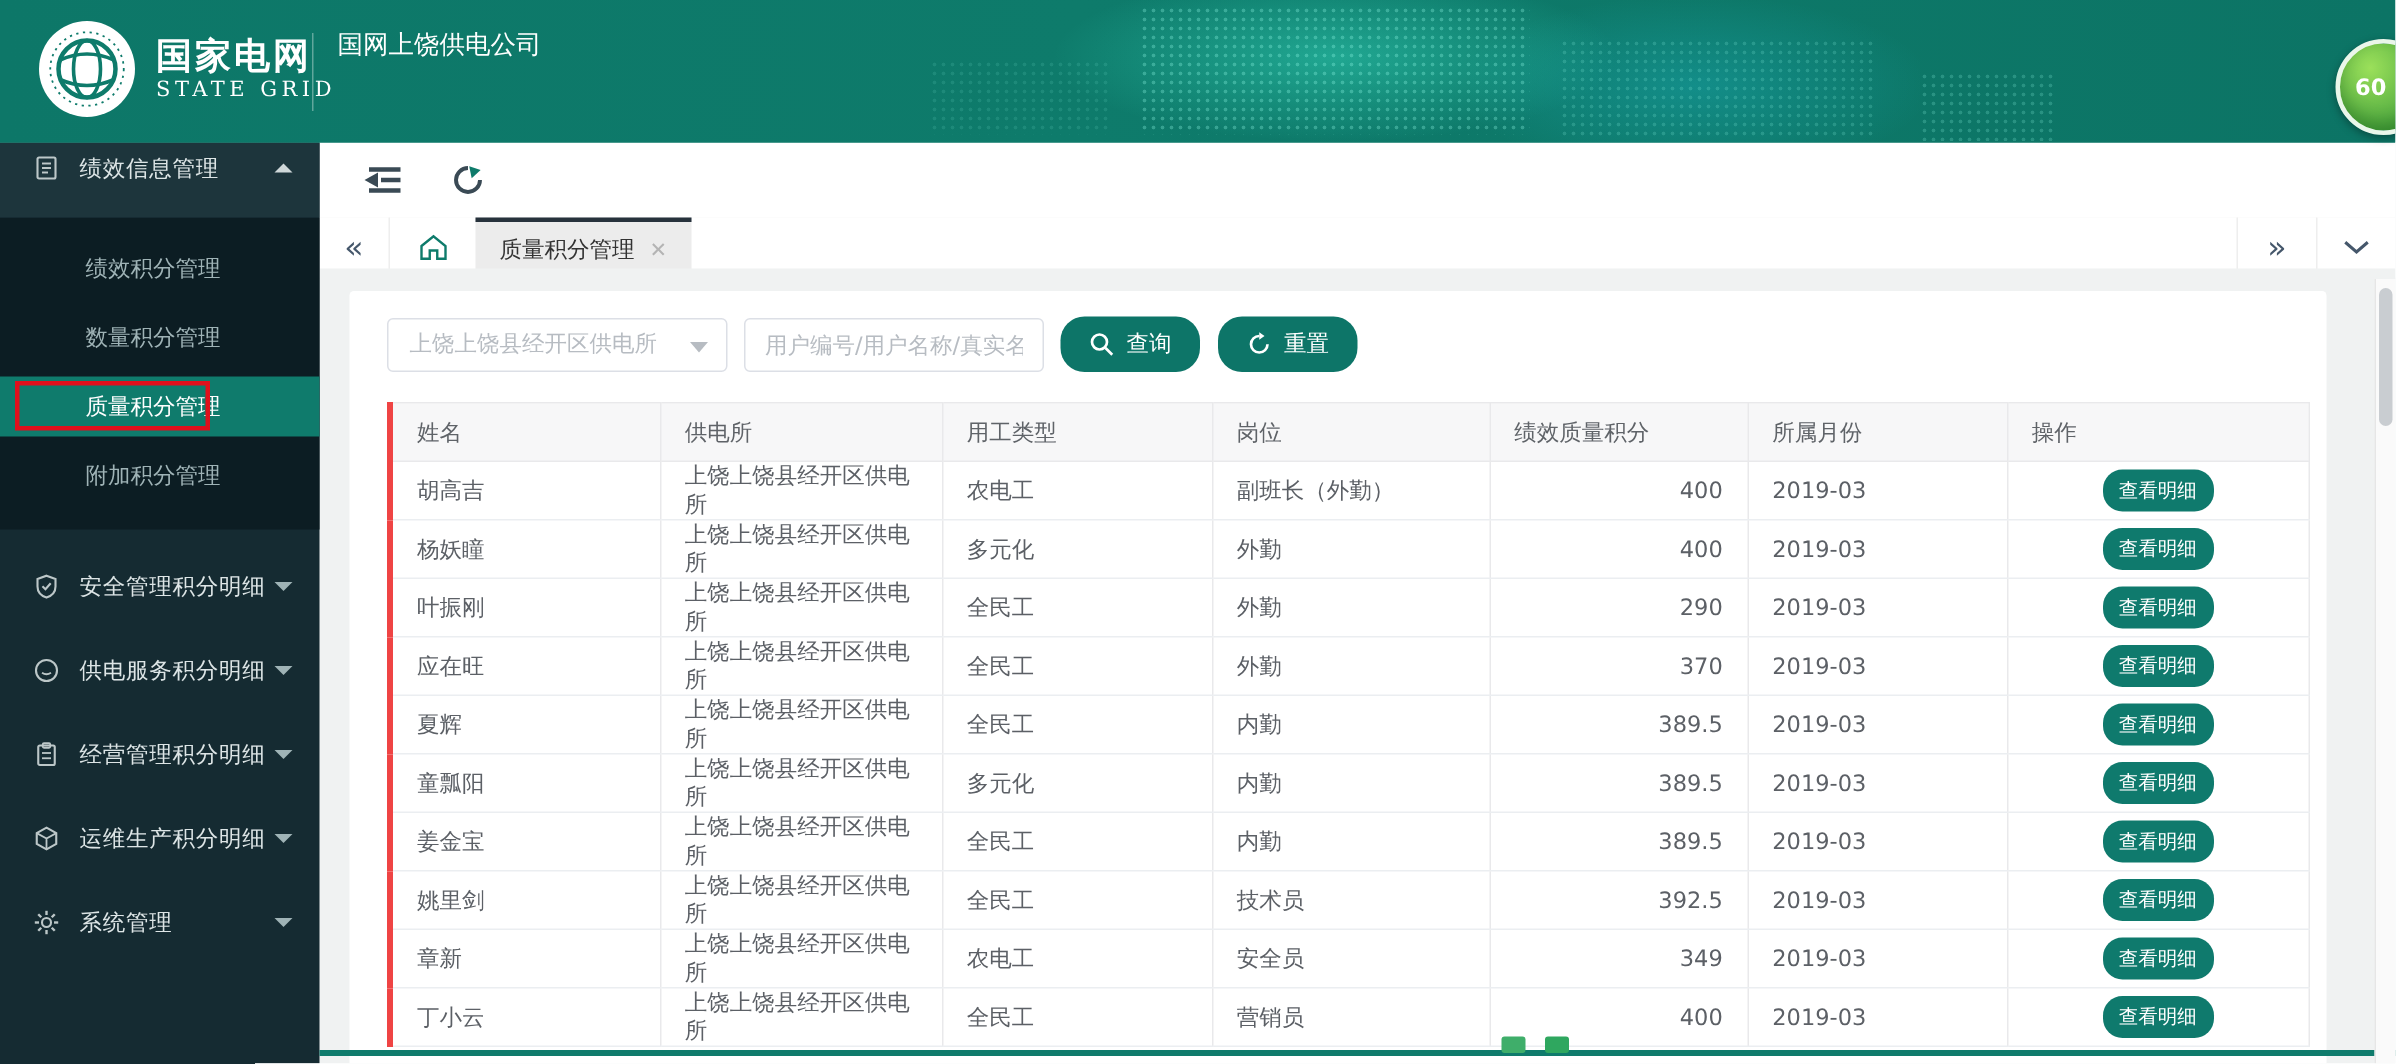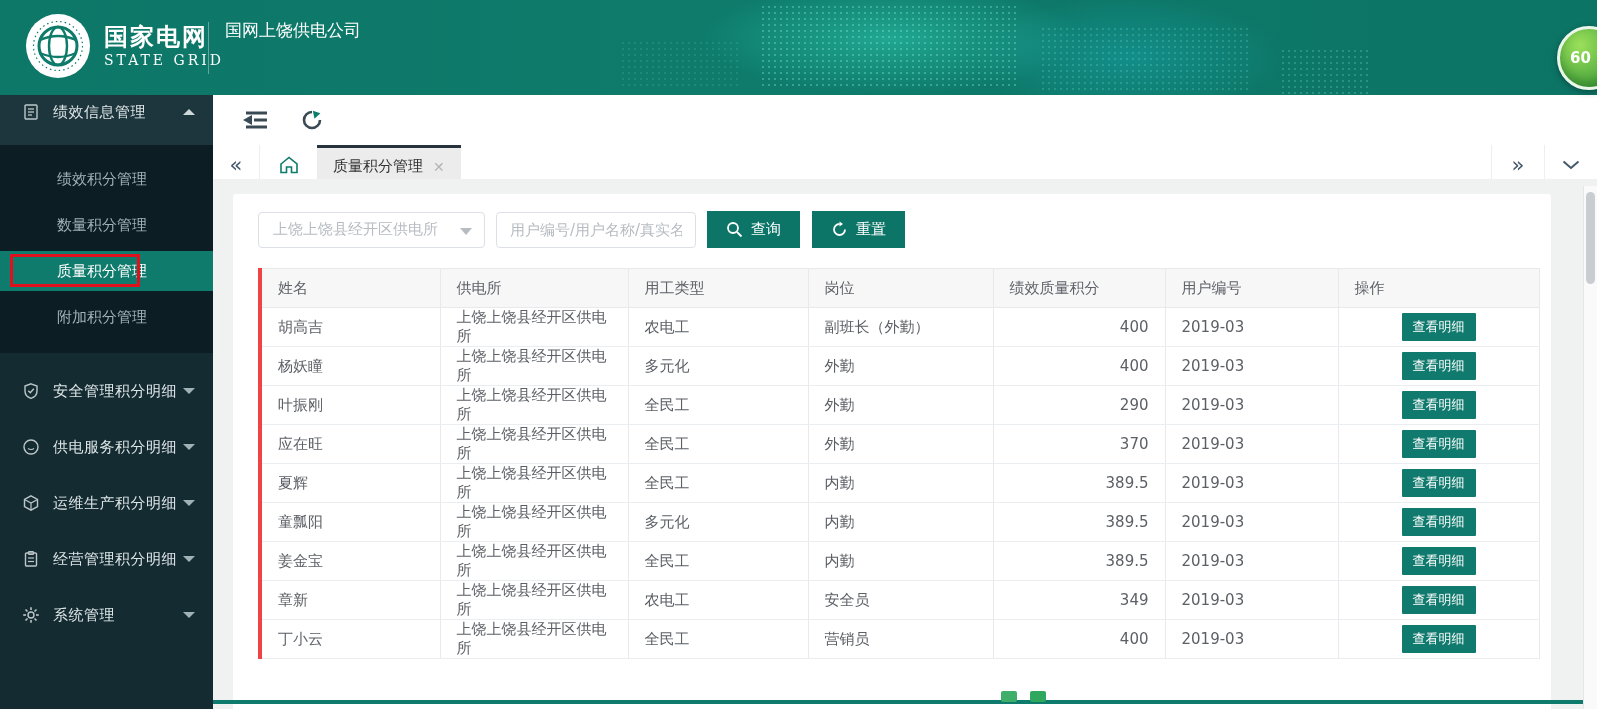--- a/index.html
+++ b/index.html
@@ -80,35 +80,35 @@
   .panel { position:absolute; left:20px; top:15px; width:1318px; height:540px; background:#fff; border-radius:3px; padding:17px 25px; }
 
   .filter-row { display:flex; align-items:center; gap:11px; }
   .fake-select { position:relative; width:227px; height:36px; border:1px solid #dcdfe6; border-radius:4px;
                  display:flex; align-items:center; padding:0 30px 0 14px; color:#b7bcc2; font-size:15px; cursor:pointer; background:#fff; }
   .fake-select .sel-caret { position:absolute; right:12px; top:15px; width:0; height:0;
                  border-left:6px solid transparent; border-right:6px solid transparent; border-top:7px solid #b7bcc2; }
   .kw-input { width:200px; height:36px; border:1px solid #dcdfe6; border-radius:4px; padding:0 13px; font-size:15px;
               color:#333; font-family:inherit; outline:none; }
   .kw-input::placeholder { color:#b7bcc2; }
-  .btn { height:37px; border:none; border-radius:0; background:#0d7568; color:#fff; font-size:15px;
+  .btn { height:37px; border:none; border-radius:16px; background:#0d7568; color:#fff; font-size:15px;
          display:flex; align-items:center; gap:8px; padding:0 19px; cursor:pointer; font-family:inherit; }
   .btn + .btn { margin-left:1px;text-align:center; }
 
   
   .tbl { margin-top:20px; width:1279px; border-collapse:collapse; table-layout:fixed; font-size:15px; }
   .tbl th { background:#f7f7f8; color:#5f6368; font-weight:normal; text-align:left; height:39px; padding:0 16px;
             border:1px solid #e9e9eb; border-left:none; border-right:none; }
   .tbl th.sep, .tbl td.sep { border-right:1px solid #e9e9eb; }
   .tbl th:first-child, .tbl td:first-child { border-left:4px solid #ef4444; }
   .tbl th:last-child, .tbl td:last-child { border-right:1px solid #e9e9eb; }
   .tbl td { color:#5c6066; height:38px; padding:0 16px; border-bottom:1px solid #ebeef1; background:#fff; }
   .col-score { text-align:right; }
   .col-action { text-align:center; }
-  .detail-btn { background:#0f7a6d; color:#fff; border:none; border-radius:1px; font-size:13px;
+  .detail-btn { background:#0f7a6d; color:#fff; border:none; border-radius:13px; font-size:13px;
                 padding:5px 11px; cursor:pointer; font-family:inherit; }
 
   
   .footer-line { position:absolute; left:213px; top:700px; width:1384px; height:4px; background:#0f7b6c; z-index:25; }
   .pg-frag { position:absolute; top:691px; width:16px; height:11px; background:#3fae6a; border-radius:2px; z-index:26; }
   .pg-frag.f1 { left:1001px; }
   .pg-frag.f2 { left:1030px; background:#2fa75f; }
   .scrollbar-track { position:absolute; right:0; top:186px; width:14px; height:523px; background:#fafafa; border-left:1px solid #e6e6e6; z-index:28; }
   .scrollbar-thumb { position:absolute; right:2px; top:6px; width:9px; height:92px; background:#c9cdd1; border-radius:5px; cursor:grab; }
 
@@ -189,35 +189,35 @@
         <svg class="g-icon" viewBox="0 0 18 18">
           <circle cx="9" cy="9" r="7" fill="none" stroke="#cfd8d9" stroke-width="1.4"></circle>
           <path d="M6 10.5 Q9 12.5 12 10.5" fill="none" stroke="#cfd8d9" stroke-width="1.2"></path>
         </svg>
         <span class="g-label">供电服务积分明细</span>
         <span class="chev down"></span>
       </div>
 
       <div class="side-group">
         <svg class="g-icon" viewBox="0 0 18 18">
-          <path d="M9 1.8 L15.5 5.4 V12.6 L9 16.2 L2.5 12.6 V5.4 Z" fill="none" stroke="#cfd8d9" stroke-width="1.4"></path>
-          <path d="M2.5 5.4 L9 9 L15.5 5.4 M9 9 V16.2" fill="none" stroke="#cfd8d9" stroke-width="1.2"></path>
-        </svg>
-        <span class="g-label">运维生产积分明细</span>
-        <span class="chev down"></span>
-      </div>
-
-      <div class="side-group">
-        <svg class="g-icon" viewBox="0 0 18 18">
           <rect x="3.5" y="3" width="11" height="13" rx="1" fill="none" stroke="#cfd8d9" stroke-width="1.4"></rect>
           <rect x="6.5" y="1.5" width="5" height="3" rx="0.8" fill="none" stroke="#cfd8d9" stroke-width="1.2"></rect>
           <line x1="6" y1="8" x2="12" y2="8" stroke="#cfd8d9" stroke-width="1.2"></line>
           <line x1="6" y1="11.5" x2="12" y2="11.5" stroke="#cfd8d9" stroke-width="1.2"></line>
         </svg>
         <span class="g-label">经营管理积分明细</span>
+        <span class="chev down"></span>
+      </div>
+
+      <div class="side-group">
+        <svg class="g-icon" viewBox="0 0 18 18">
+          <path d="M9 1.8 L15.5 5.4 V12.6 L9 16.2 L2.5 12.6 V5.4 Z" fill="none" stroke="#cfd8d9" stroke-width="1.4"></path>
+          <path d="M2.5 5.4 L9 9 L15.5 5.4 M9 9 V16.2" fill="none" stroke="#cfd8d9" stroke-width="1.2"></path>
+        </svg>
+        <span class="g-label">运维生产积分明细</span>
         <span class="chev down"></span>
       </div>
 
       <div class="side-group">
         <svg class="g-icon" viewBox="0 0 18 18">
           <circle cx="9" cy="9" r="3" fill="none" stroke="#cfd8d9" stroke-width="1.4"></circle>
           <g stroke="#cfd8d9" stroke-width="1.6">
             <line x1="9" y1="1.2" x2="9" y2="4"></line>
               <line x1="9" y1="14" x2="9" y2="16.8"></line>
             <line x1="1.2" y1="9" x2="4" y2="9"></line>
@@ -308,21 +308,21 @@
               <col style="width:173px">
               <col style="width:201px">
           </colgroup>
           <thead>
             <tr>
               <th class="sep">姓名</th>
               <th class="sep">供电所</th>
               <th class="sep">用工类型</th>
               <th class="sep">岗位</th>
               <th class="sep col-score">绩效质量积分</th>
-              <th class="sep">用户编号</th>
+              <th class="sep">所属月份</th>
               <th class="col-action">操作</th>
             </tr>
           </thead>
           <tbody>
   <tr>
     <td class="sep">胡高吉</td>
     <td class="sep">上饶上饶县经开区供电所</td>
     <td class="sep">农电工</td>
     <td class="sep">副班长（外勤）</td>
     <td class="sep col-score">400</td>
@@ -397,20 +397,31 @@
     <td class="sep">上饶上饶县经开区供电所</td>
     <td class="sep">全民工</td>
     <td class="sep">内勤</td>
     <td class="sep col-score">389.5</td>
     <td class="sep">2019-03</td>
     <td class="col-action">
       <button class="detail-btn">查看明细</button>
     </td>
   </tr>
 
+  <tr>
+    <td class="sep">姚里剑</td>
+    <td class="sep">上饶上饶县经开区供电所</td>
+    <td class="sep">全民工</td>
+    <td class="sep">技术员</td>
+    <td class="sep col-score">392.5</td>
+    <td class="sep">2019-03</td>
+    <td class="col-action">
+      <button class="detail-btn">查看明细</button>
+    </td>
+  </tr>
 
   <tr>
     <td class="sep">章新</td>
     <td class="sep">上饶上饶县经开区供电所</td>
     <td class="sep">农电工</td>
     <td class="sep">安全员</td>
     <td class="sep col-score">349</td>
     <td class="sep">2019-03</td>
     <td class="col-action">
       <button class="detail-btn">查看明细</button>

